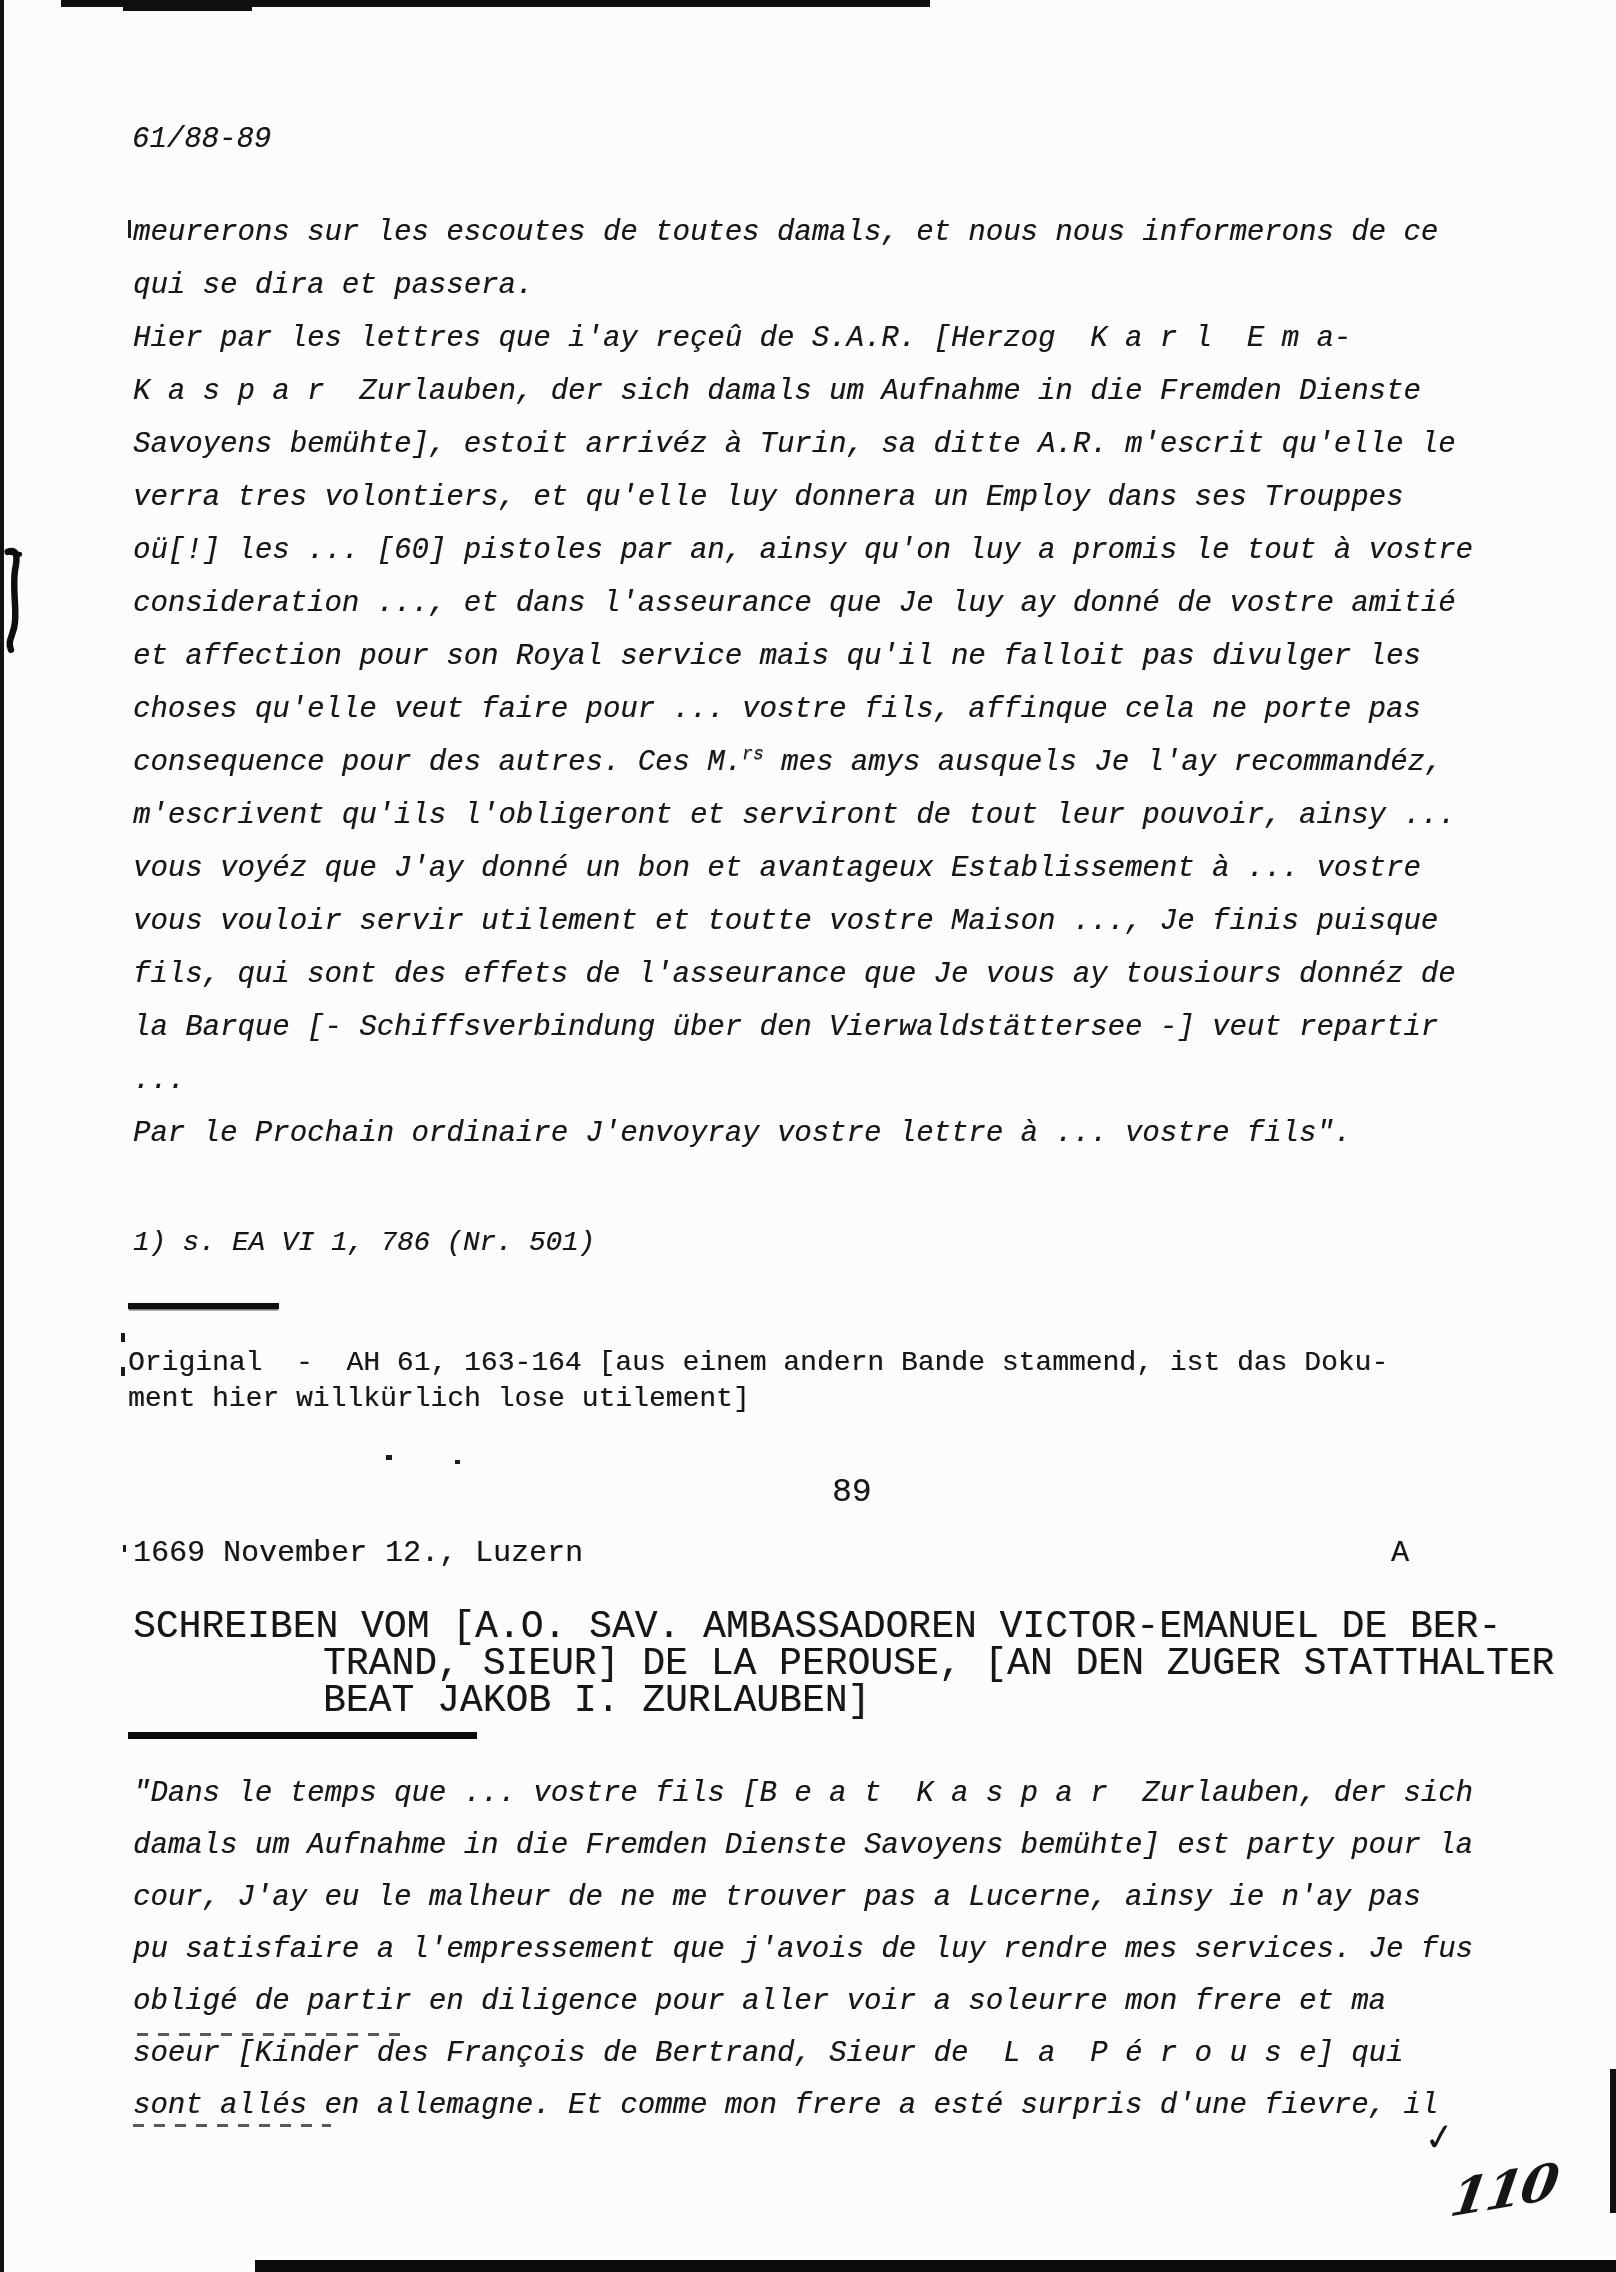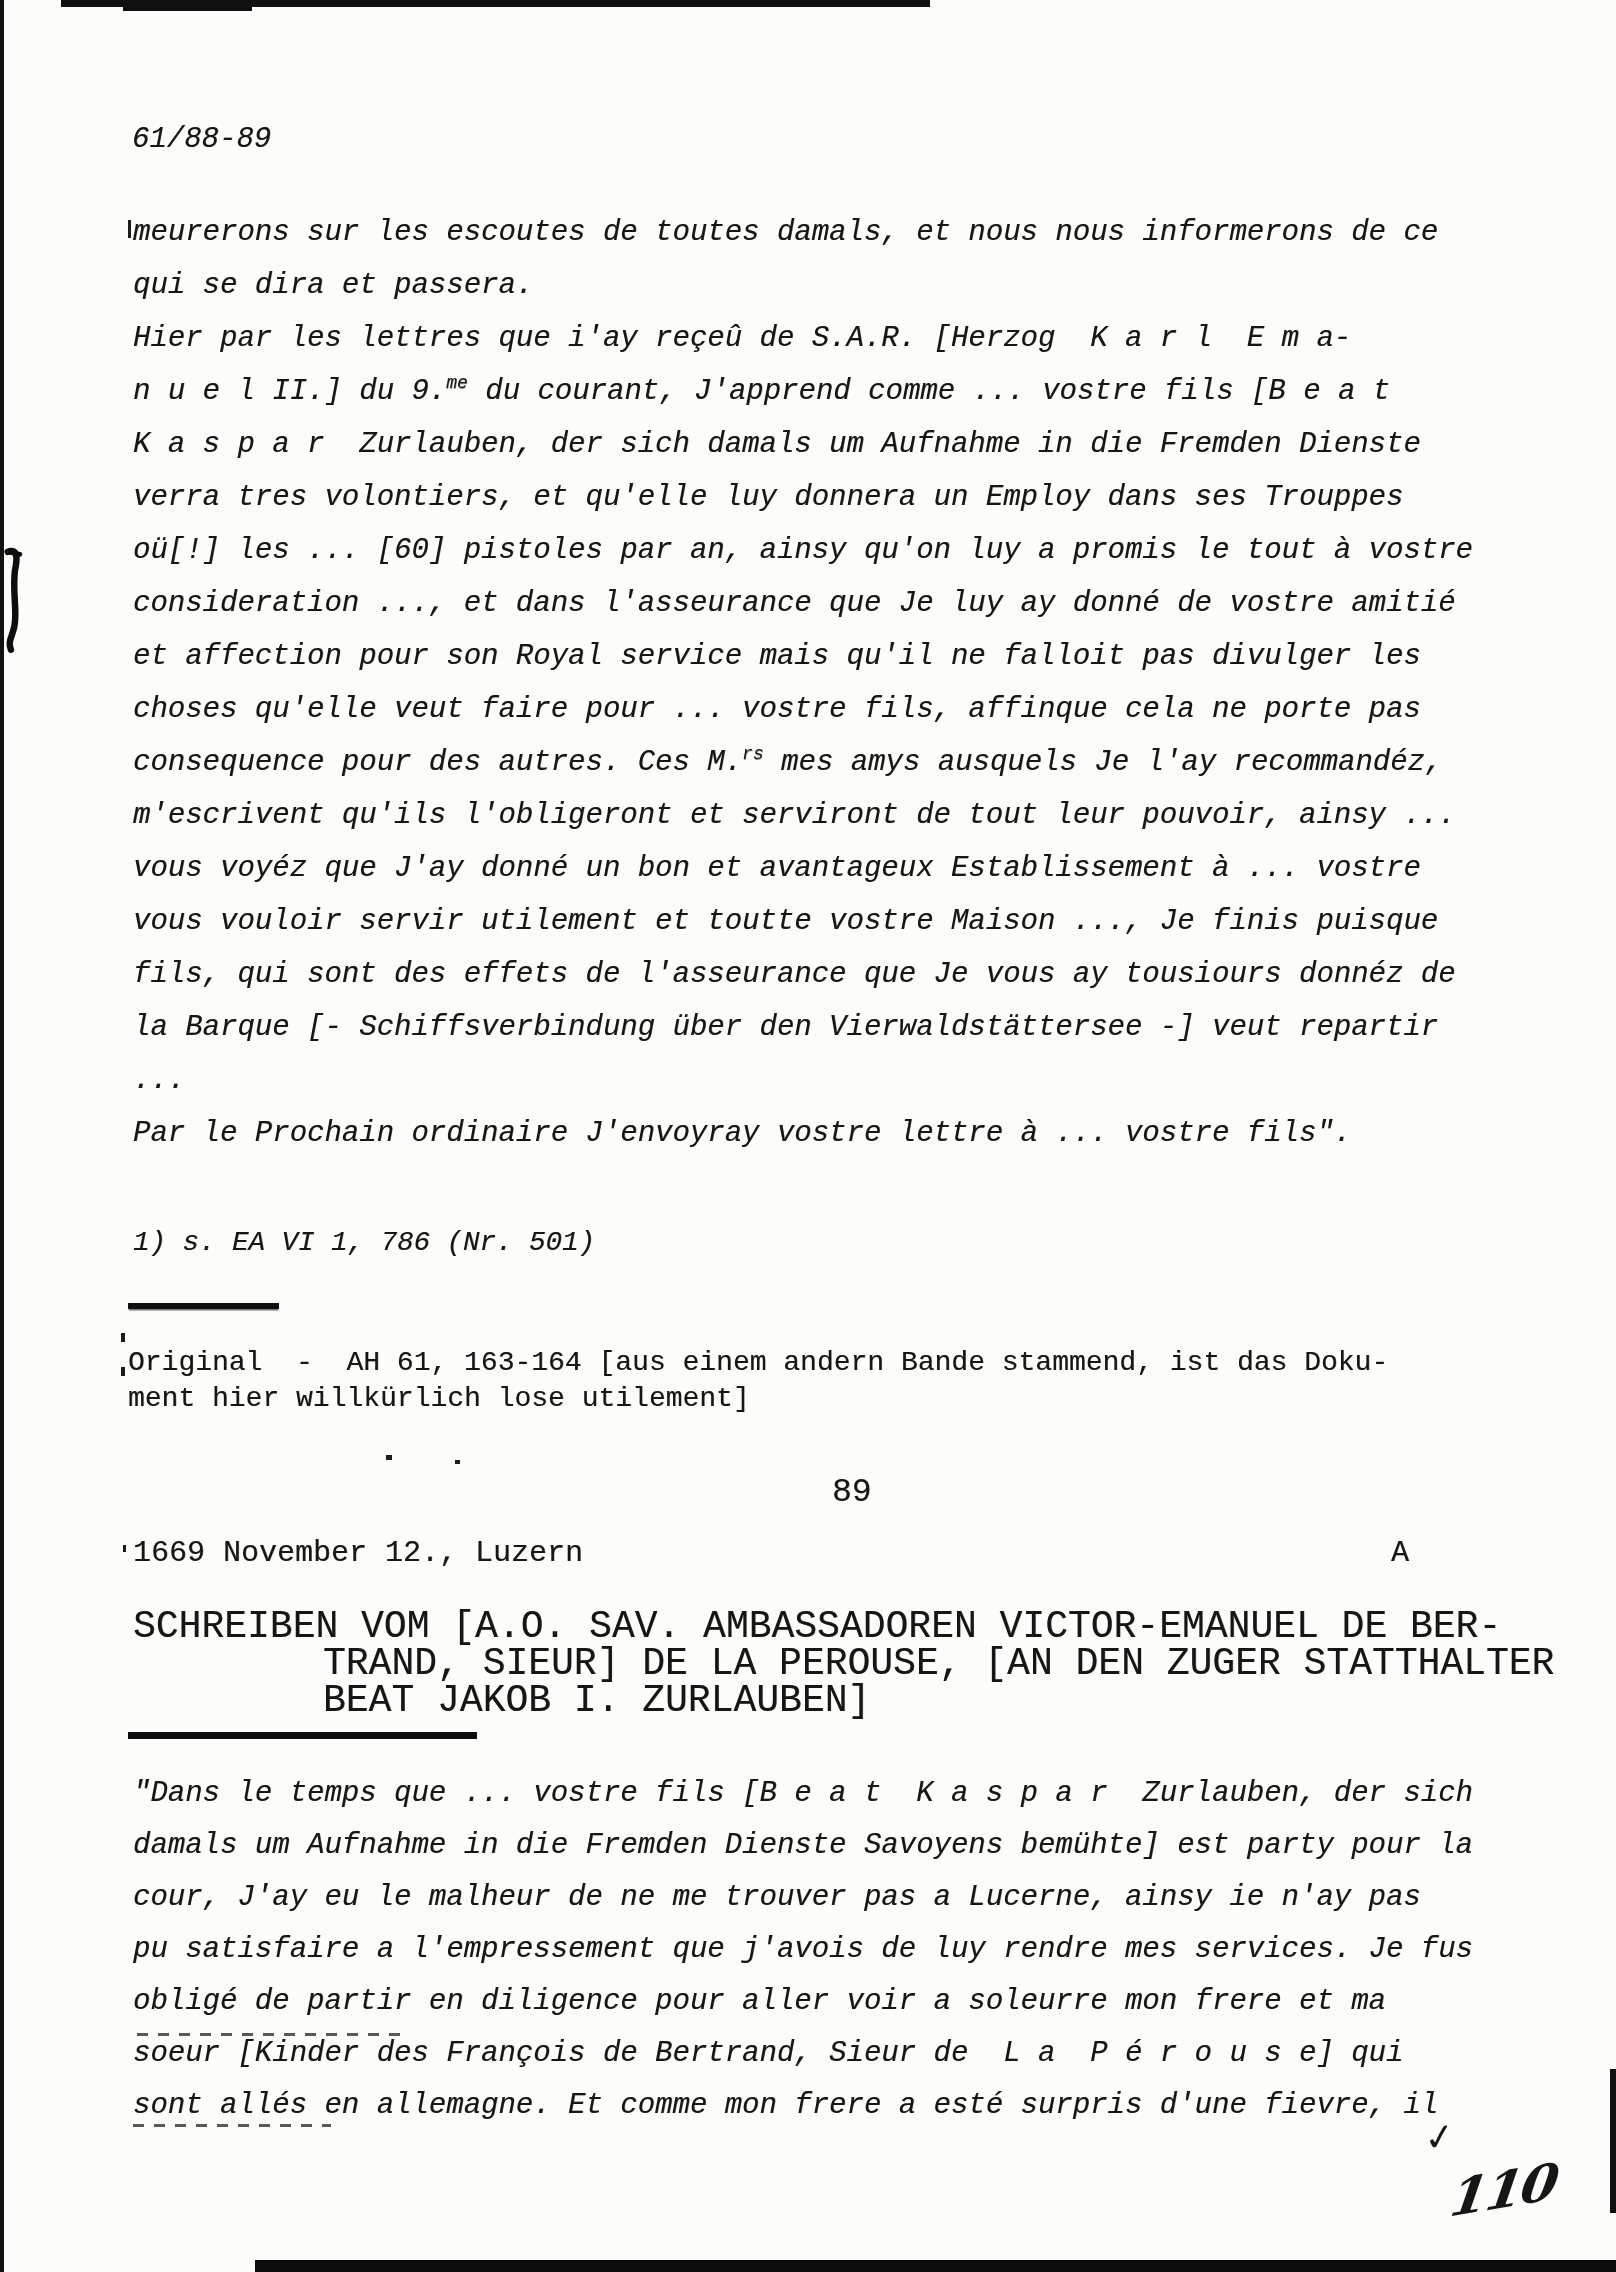--- a/index.html
+++ b/index.html
@@ -69,22 +69,22 @@
   <div class="speck" style="left:123px;top:1545px;width:3.2px;height:7.3px;"></div>
   <div class="smudge" style="left:137px;top:2033px;width:267px;"></div>
   <div class="smudge" style="left:133px;top:2124px;width:198px;"></div>
 
   <div class="abs it inky" id="header-number">61/88-89</div>
 
   <div class="abs it inky" id="para1">
       <div class="tline">meurerons sur les escoutes de toutes damals, et nous nous informerons de ce</div>
       <div class="tline">qui se dira et passera.</div>
       <div class="tline">Hier par les lettres que i'ay reçeû de S.A.R. [Herzog  K a r l  E m a-</div>
-      <div class="tline">n u e l II.] du 9.<sup>me</sup> du courant, J'apprend comme ... vostre fils [B e a t</div>
       <div class="tline">K a s p a r  Zurlauben, der sich damals um Aufnahme in die Fremden Dienste</div>
+      <div class="tline">Savoyens bemühte], estoit arrivéz à Turin, sa ditte A.R. m'escrit qu'elle le</div>
       <div class="tline">verra tres volontiers, et qu'elle luy donnera un Employ dans ses Trouppes</div>
       <div class="tline">oü[!] les ... [60] pistoles par an, ainsy qu'on luy a promis le tout à vostre</div>
       <div class="tline">consideration ..., et dans l'asseurance que Je luy ay donné de vostre amitié</div>
       <div class="tline">et affection pour son Royal service mais qu'il ne falloit pas divulger les</div>
       <div class="tline">choses qu'elle veut faire pour ... vostre fils, affinque cela ne porte pas</div>
       <div class="tline">consequence pour des autres. Ces M.<sup>rs</sup> mes amys ausquels Je l'ay recommandéz,</div>
       <div class="tline">m'escrivent qu'ils l'obligeront et serviront de tout leur pouvoir, ainsy ...</div>
       <div class="tline">vous voyéz que J'ay donné un bon et avantageux Establissement à ... vostre</div>
       <div class="tline">vous vouloir servir utilement et toutte vostre Maison ..., Je finis puisque</div>
       <div class="tline">fils, qui sont des effets de l'asseurance que Je vous ay tousiours donnéz de</div>

